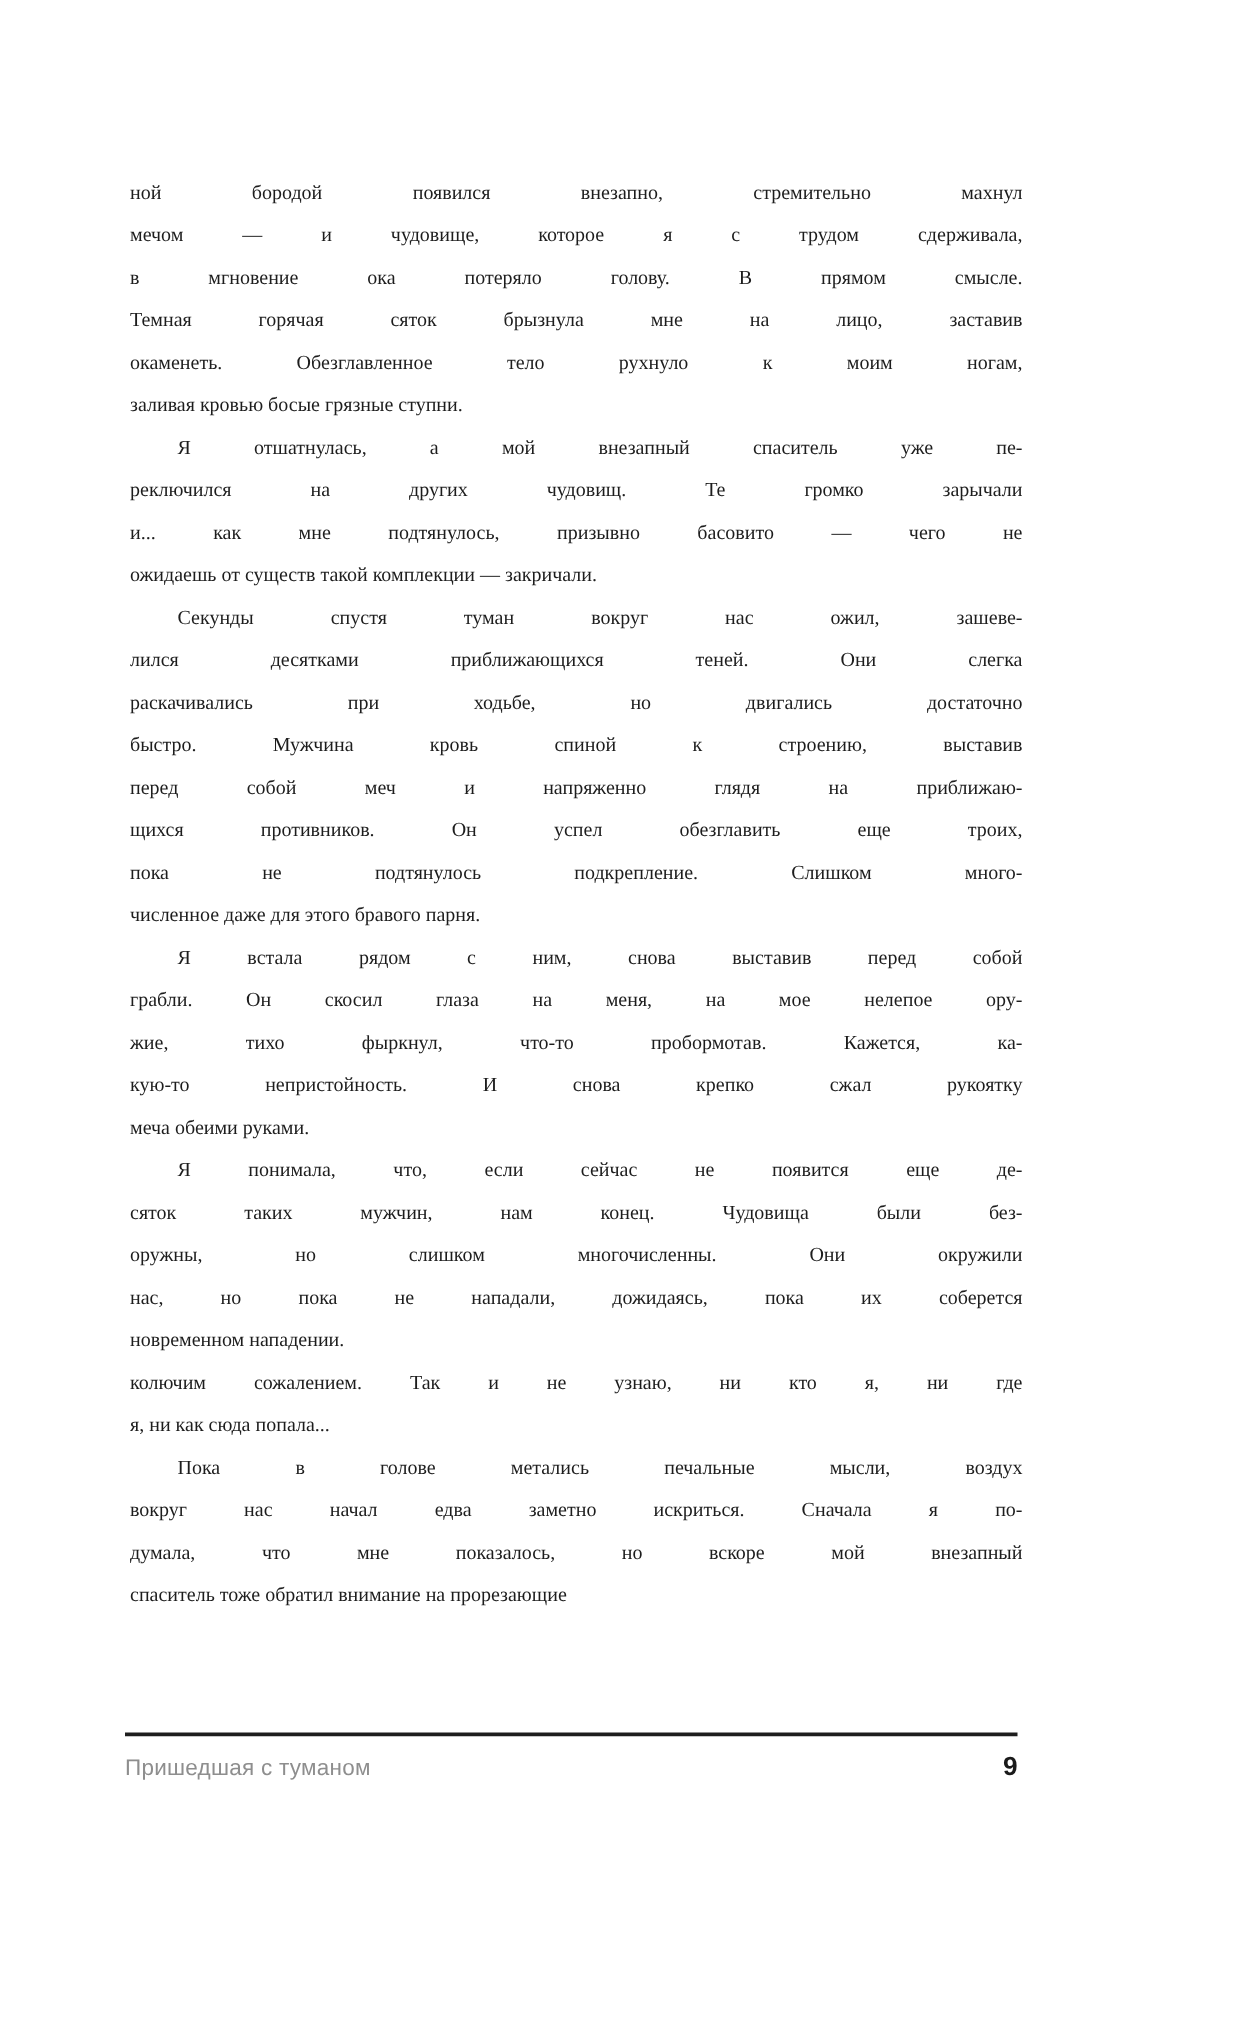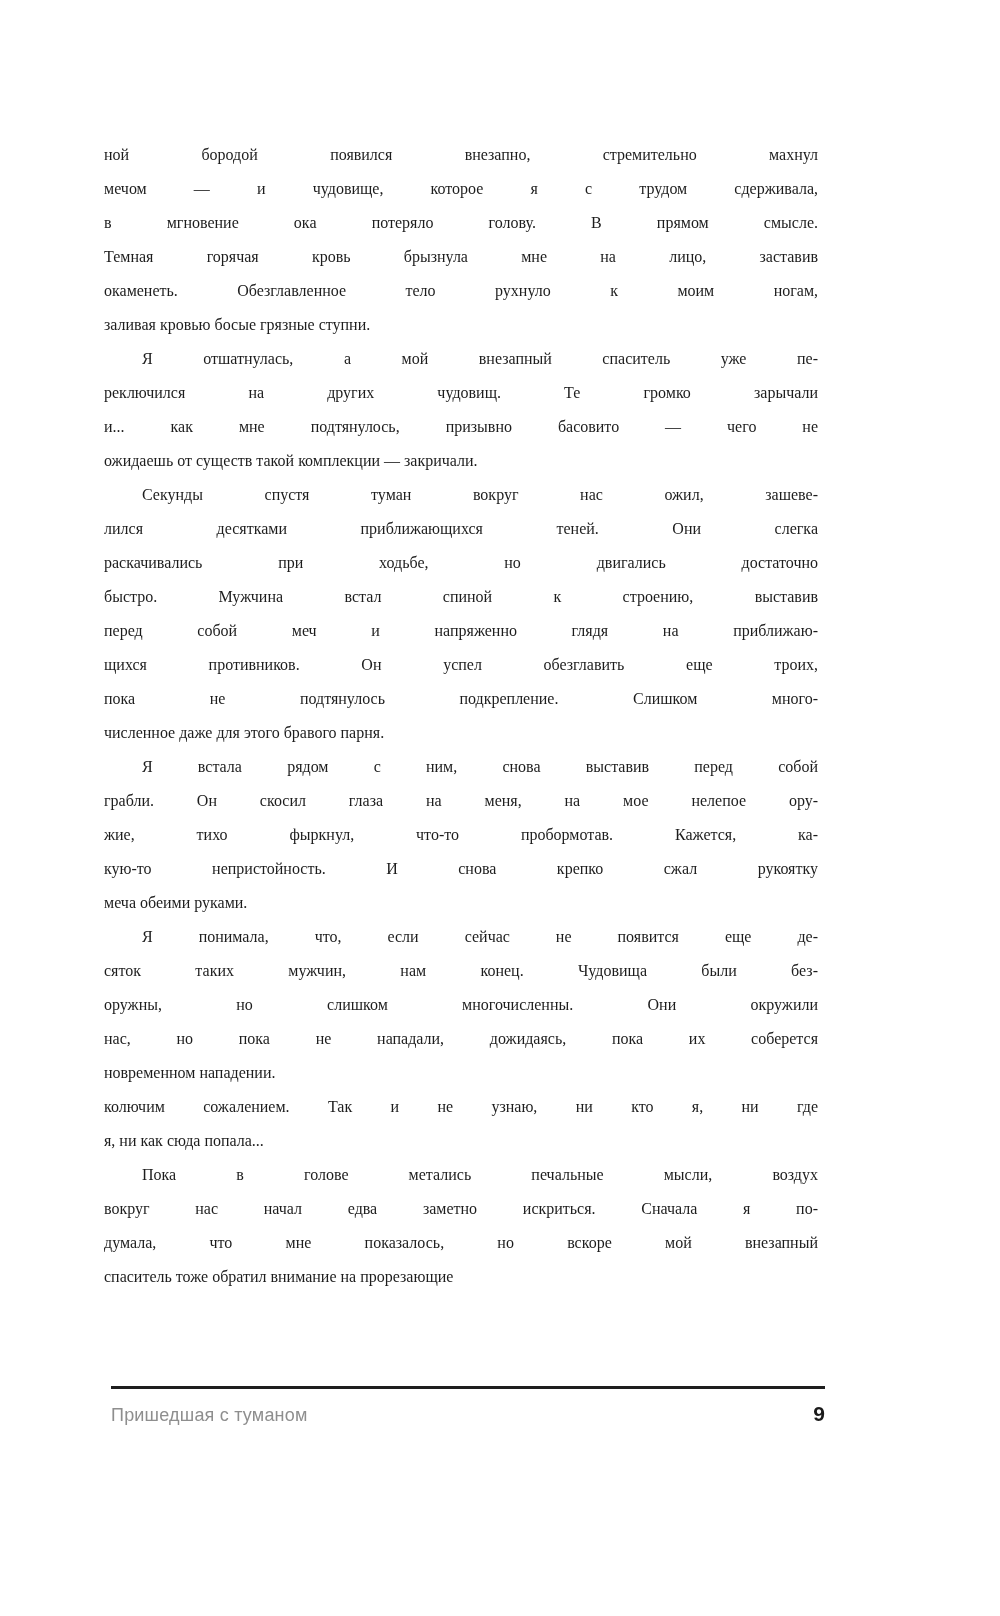--- a/index.html
+++ b/index.html
@@ -31,21 +31,21 @@
   .line.last {
     text-align: left;
     text-align-last: left;
   }
   .line.indent {
     text-indent: 38px;
     font-family: Liberation Serif, serif;
   }
   .footer {
     position: absolute;
-    left: 111px;
+    left: 100px;
     top: 1386px;
     width: 714px;
   }
   .footer-rule {
     border-top: 3px solid #1e1e1e;
     height: 0;
   }
   .footer-row {
     display: flex;
     justify-content: space-between;
@@ -67,31 +67,31 @@
 </style>
 </head>
 <body>
 
 <div class="page">
 
   <div class="text-block" id="text-block">
       <div class="line">ной бородой появился внезапно, стремительно махнул</div>
       <div class="line">мечом — и чудовище, которое я с трудом сдерживала,</div>
       <div class="line">в мгновение ока потеряло голову. В прямом смысле.</div>
-      <div class="line">Темная горячая кровь брызнула мне на лицо, заставив</div>
+      <div class="line">Темная горячая сяток брызнула мне на лицо, заставив</div>
       <div class="line">окаменеть. Обезглавленное тело рухнуло к моим ногам,</div>
       <div class="line last">заливая кровью босые грязные ступни.</div>
       <div class="line indent">Я отшатнулась, а мой внезапный спаситель уже пе-</div>
       <div class="line">реключился на других чудовищ. Те громко зарычали</div>
       <div class="line">и... как мне подтянулось, призывно басовито — чего не</div>
       <div class="line last">ожидаешь от существ такой комплекции — закричали.</div>
       <div class="line indent">Секунды спустя туман вокруг нас ожил, зашеве-</div>
       <div class="line">лился десятками приближающихся теней. Они слегка</div>
       <div class="line">раскачивались при ходьбе, но двигались достаточно</div>
-      <div class="line">быстро. Мужчина встал спиной к строению, выставив</div>
+      <div class="line">быстро. Мужчина кровь спиной к строению, выставив</div>
       <div class="line">перед собой меч и напряженно глядя на приближаю-</div>
       <div class="line">щихся противников. Он успел обезглавить еще троих,</div>
       <div class="line">пока не подтянулось подкрепление. Слишком много-</div>
       <div class="line last">численное даже для этого бравого парня.</div>
       <div class="line indent">Я встала рядом с ним, снова выставив перед собой</div>
       <div class="line">грабли. Он скосил глаза на меня, на мое нелепое ору-</div>
       <div class="line">жие, тихо фыркнул, что-то пробормотав. Кажется, ка-</div>
       <div class="line">кую-то непристойность. И снова крепко сжал рукоятку</div>
       <div class="line last">меча обеими руками.</div>
       <div class="line indent">Я понимала, что, если сейчас не появится еще де-</div>

